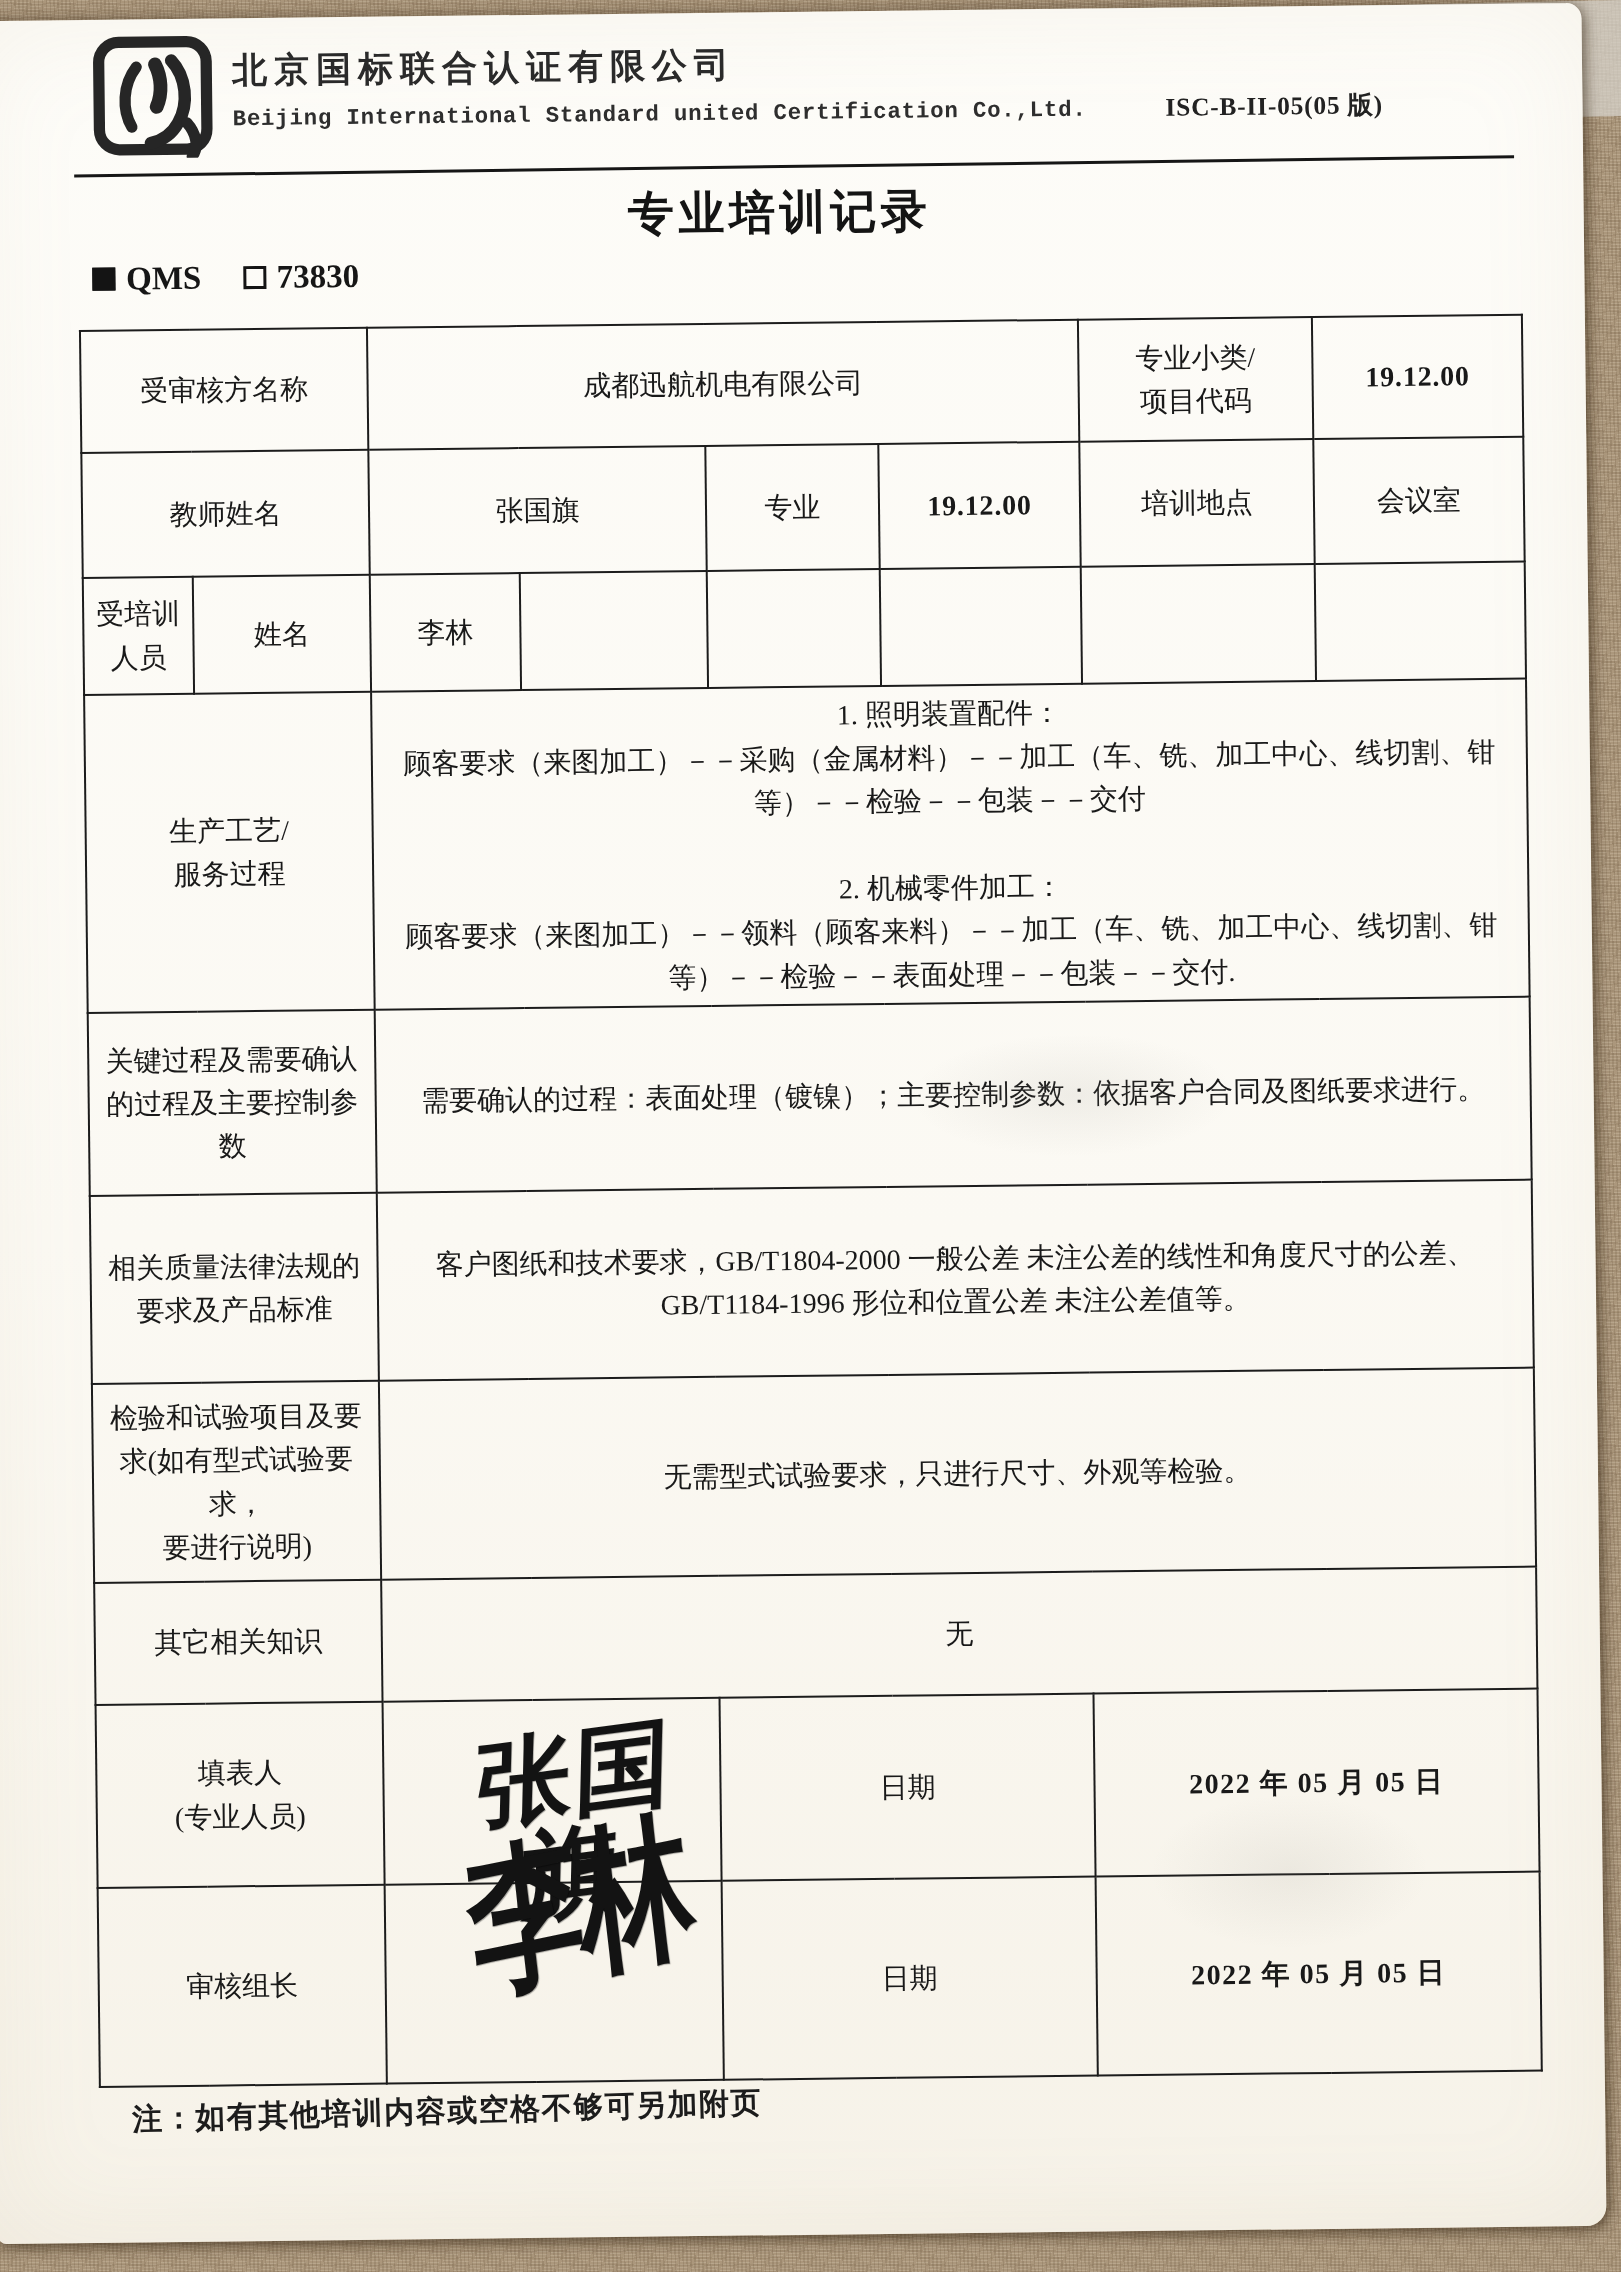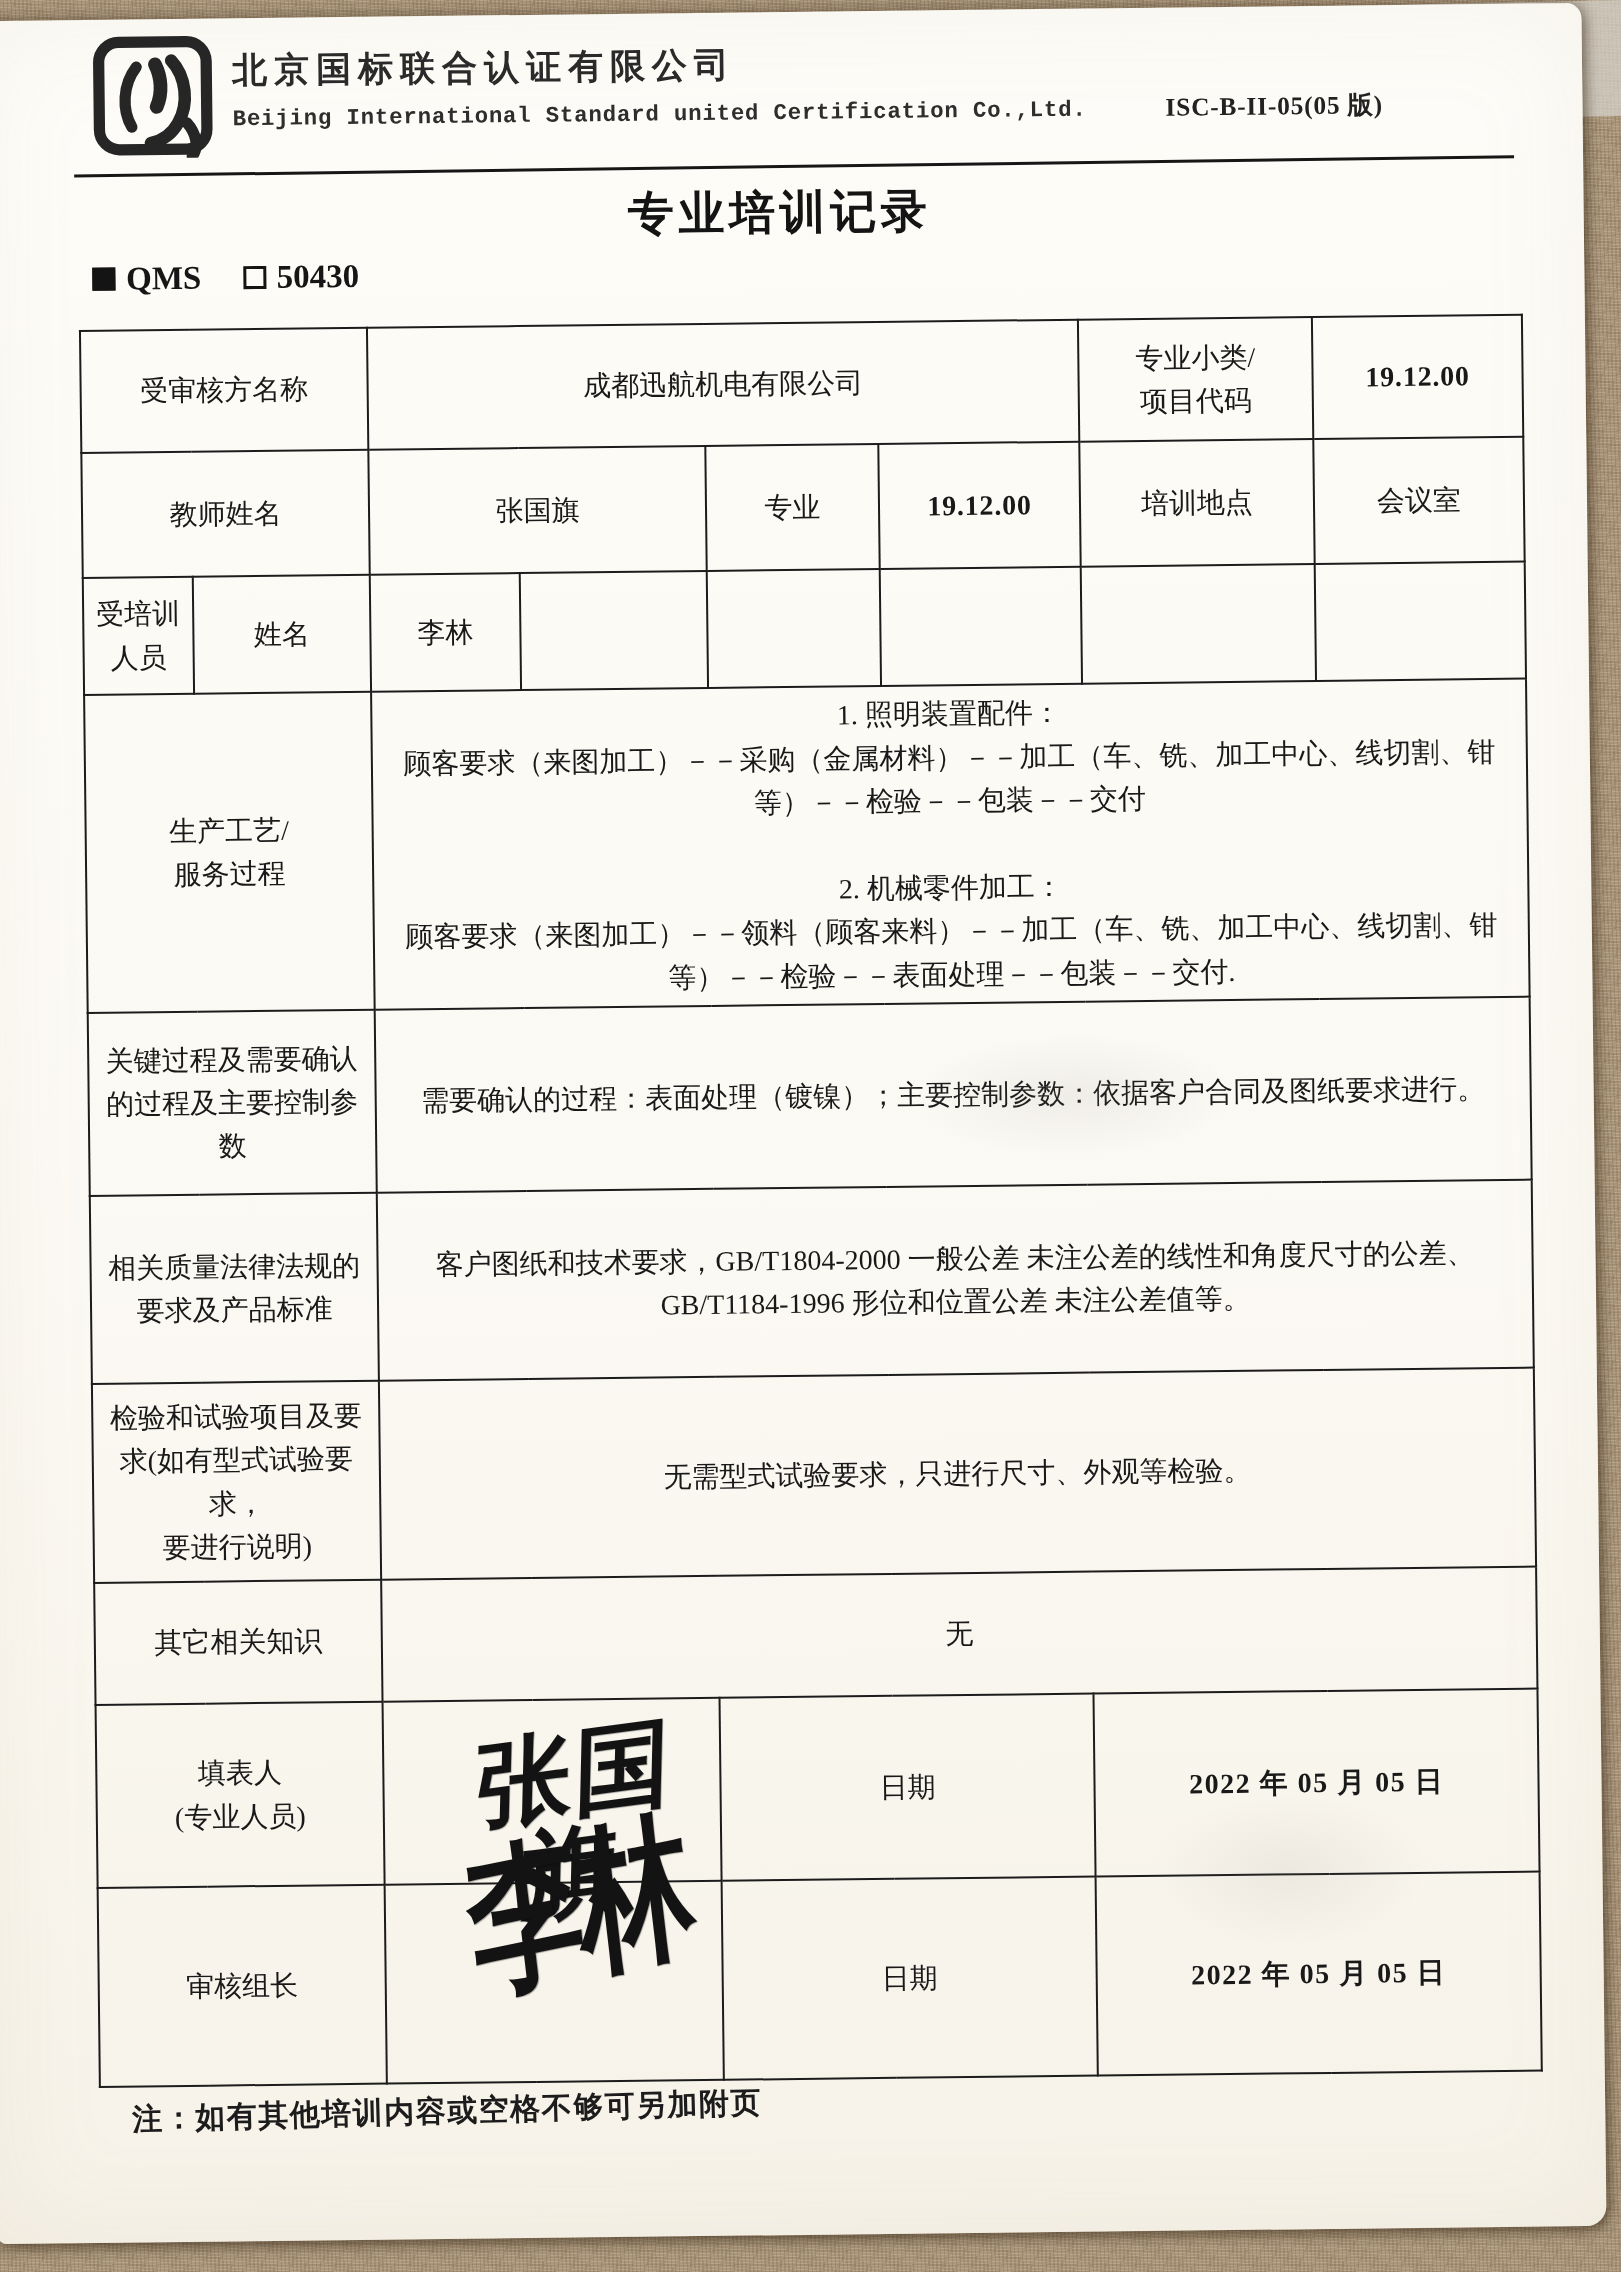--- a/index.html
+++ b/index.html
@@ -94,21 +94,21 @@
   <div class="doc-code">ISC-B-II-05(05 版)</div>
   <div class="header-rule"></div>
 
   <div class="form-title">专业培训记录</div>
 
   <div class="scheme">
     <span class="checkbox checked"></span>
     <span>QMS</span>
     <span class="scheme-gap"></span>
     <span class="checkbox"></span>
-    <span>50430</span>
+    <span>73830</span>
   </div>
 
   <table class="form">
     <colgroup>
       <col style="width:110px">
         <col style="width:177px">
         <col style="width:150px">
         <col style="width:187px">
       <col style="width:173px">
         <col style="width:201px">

